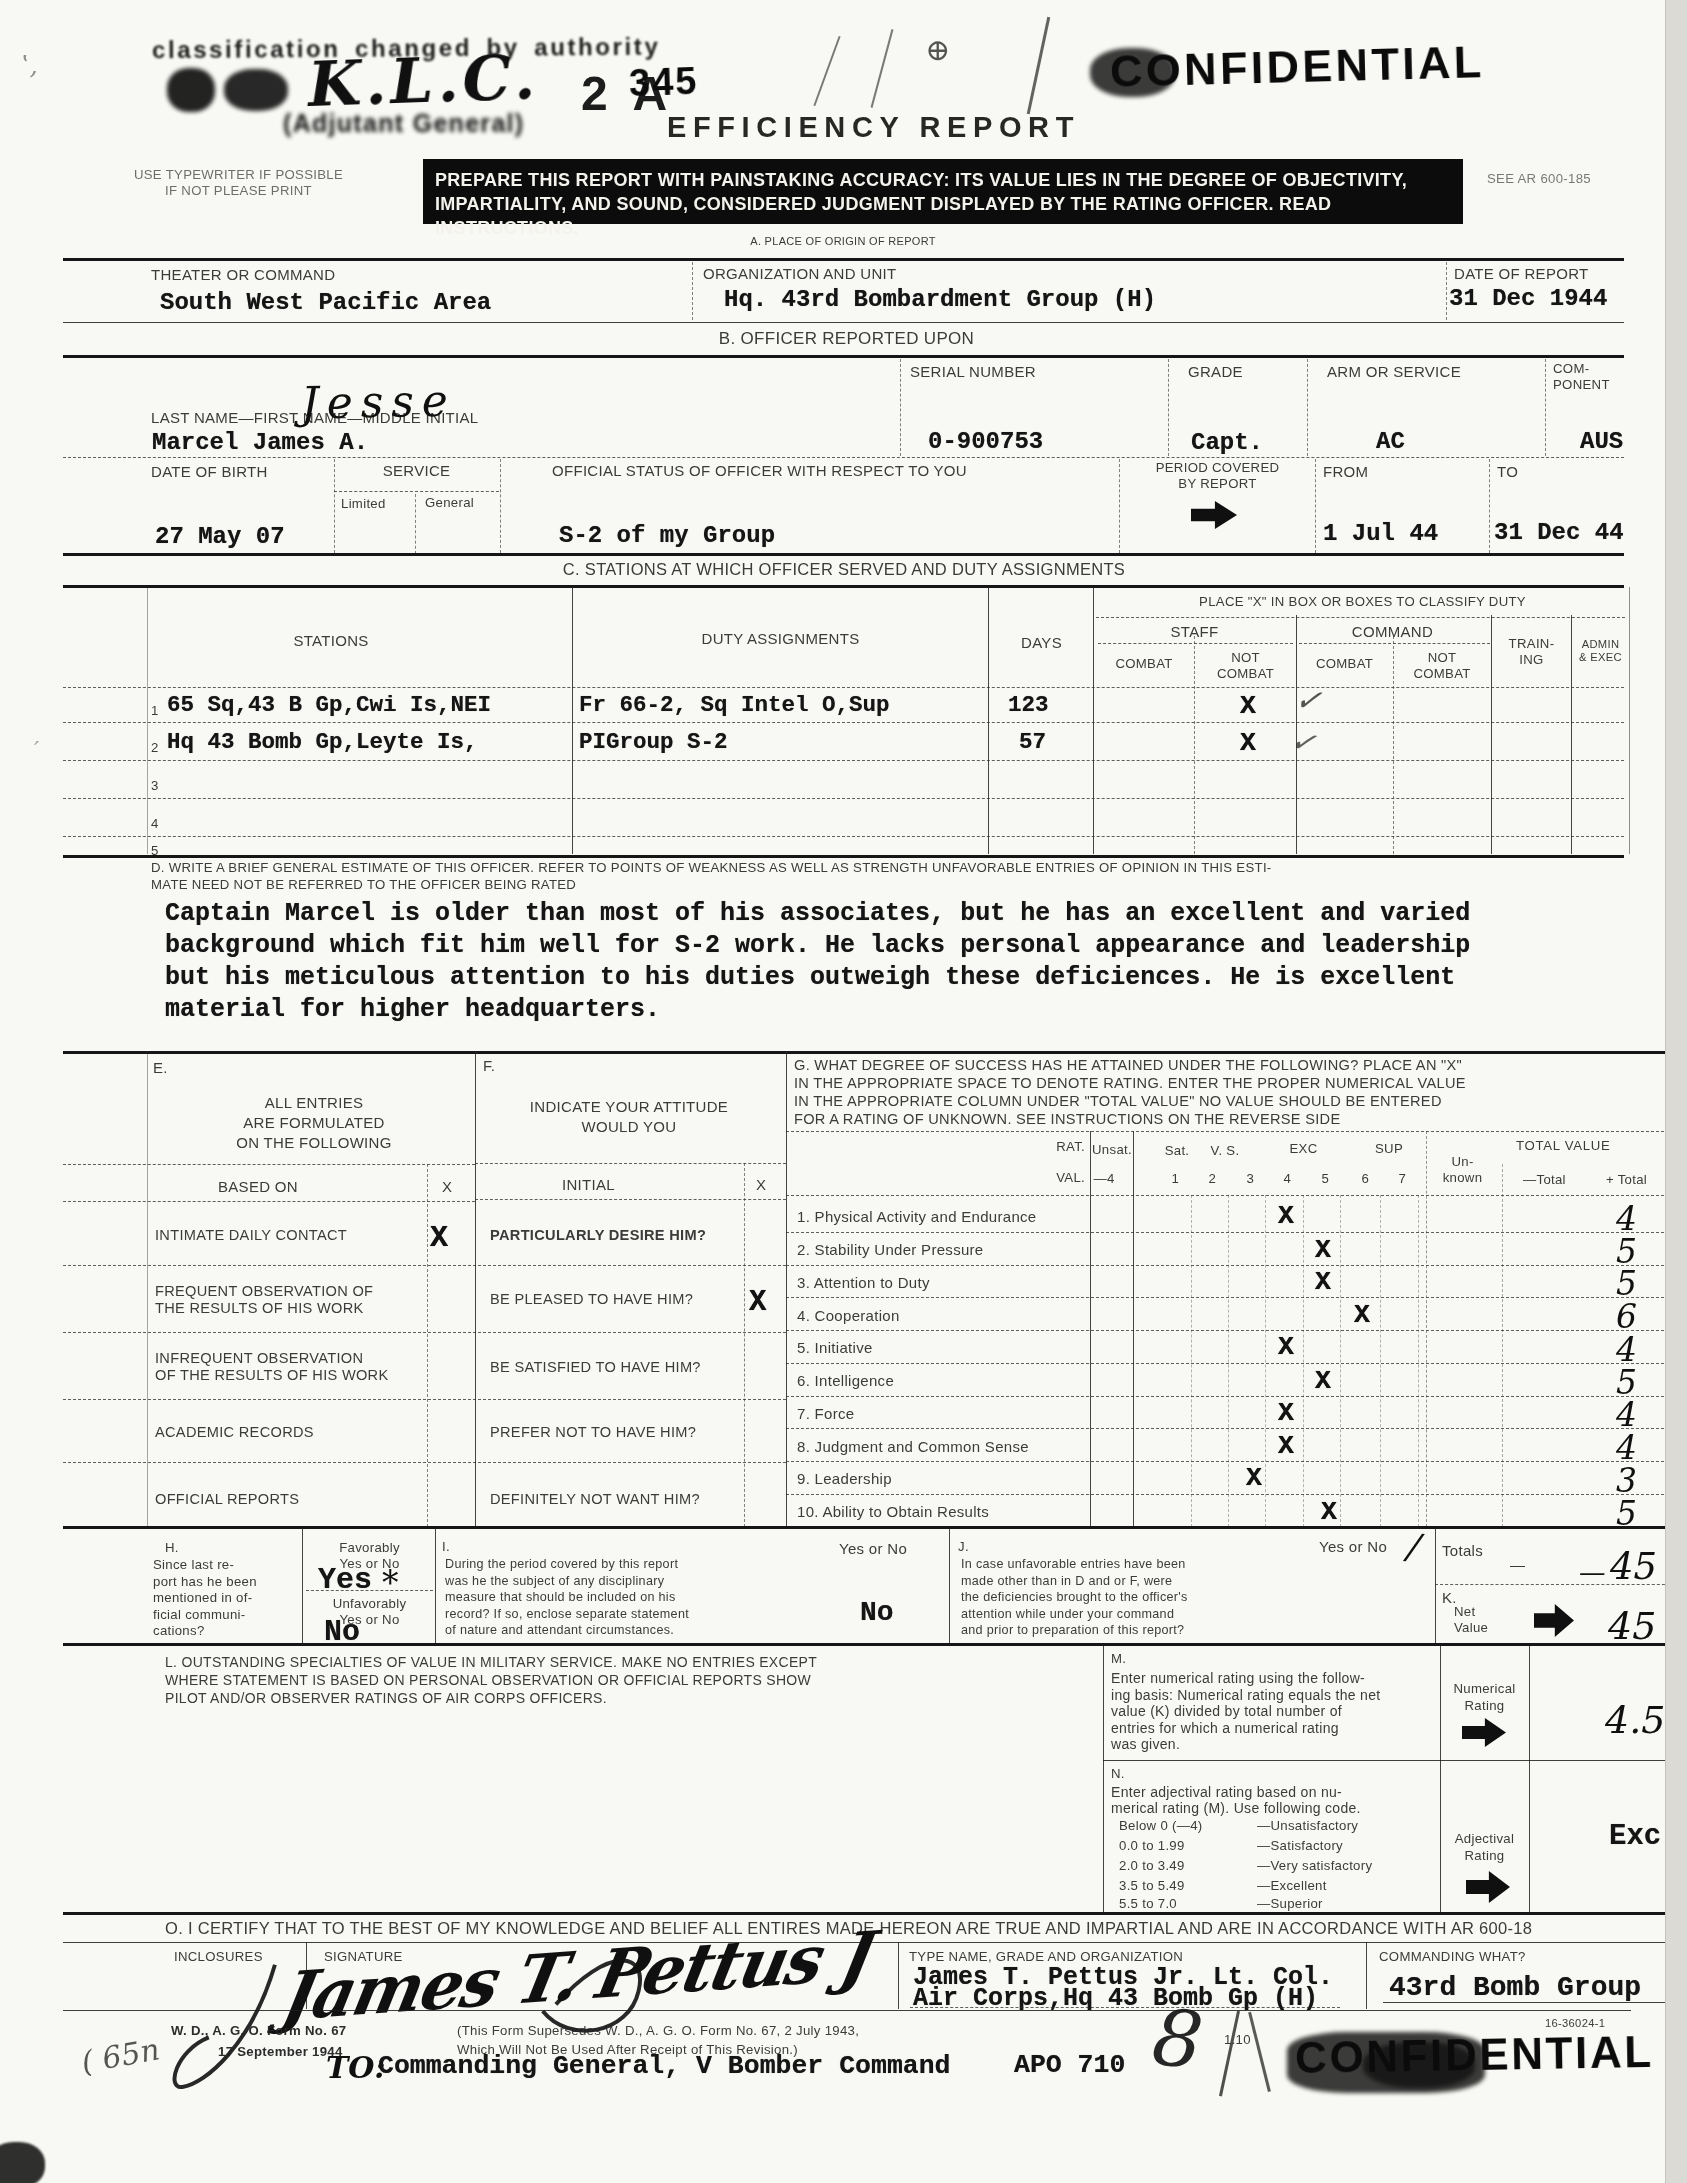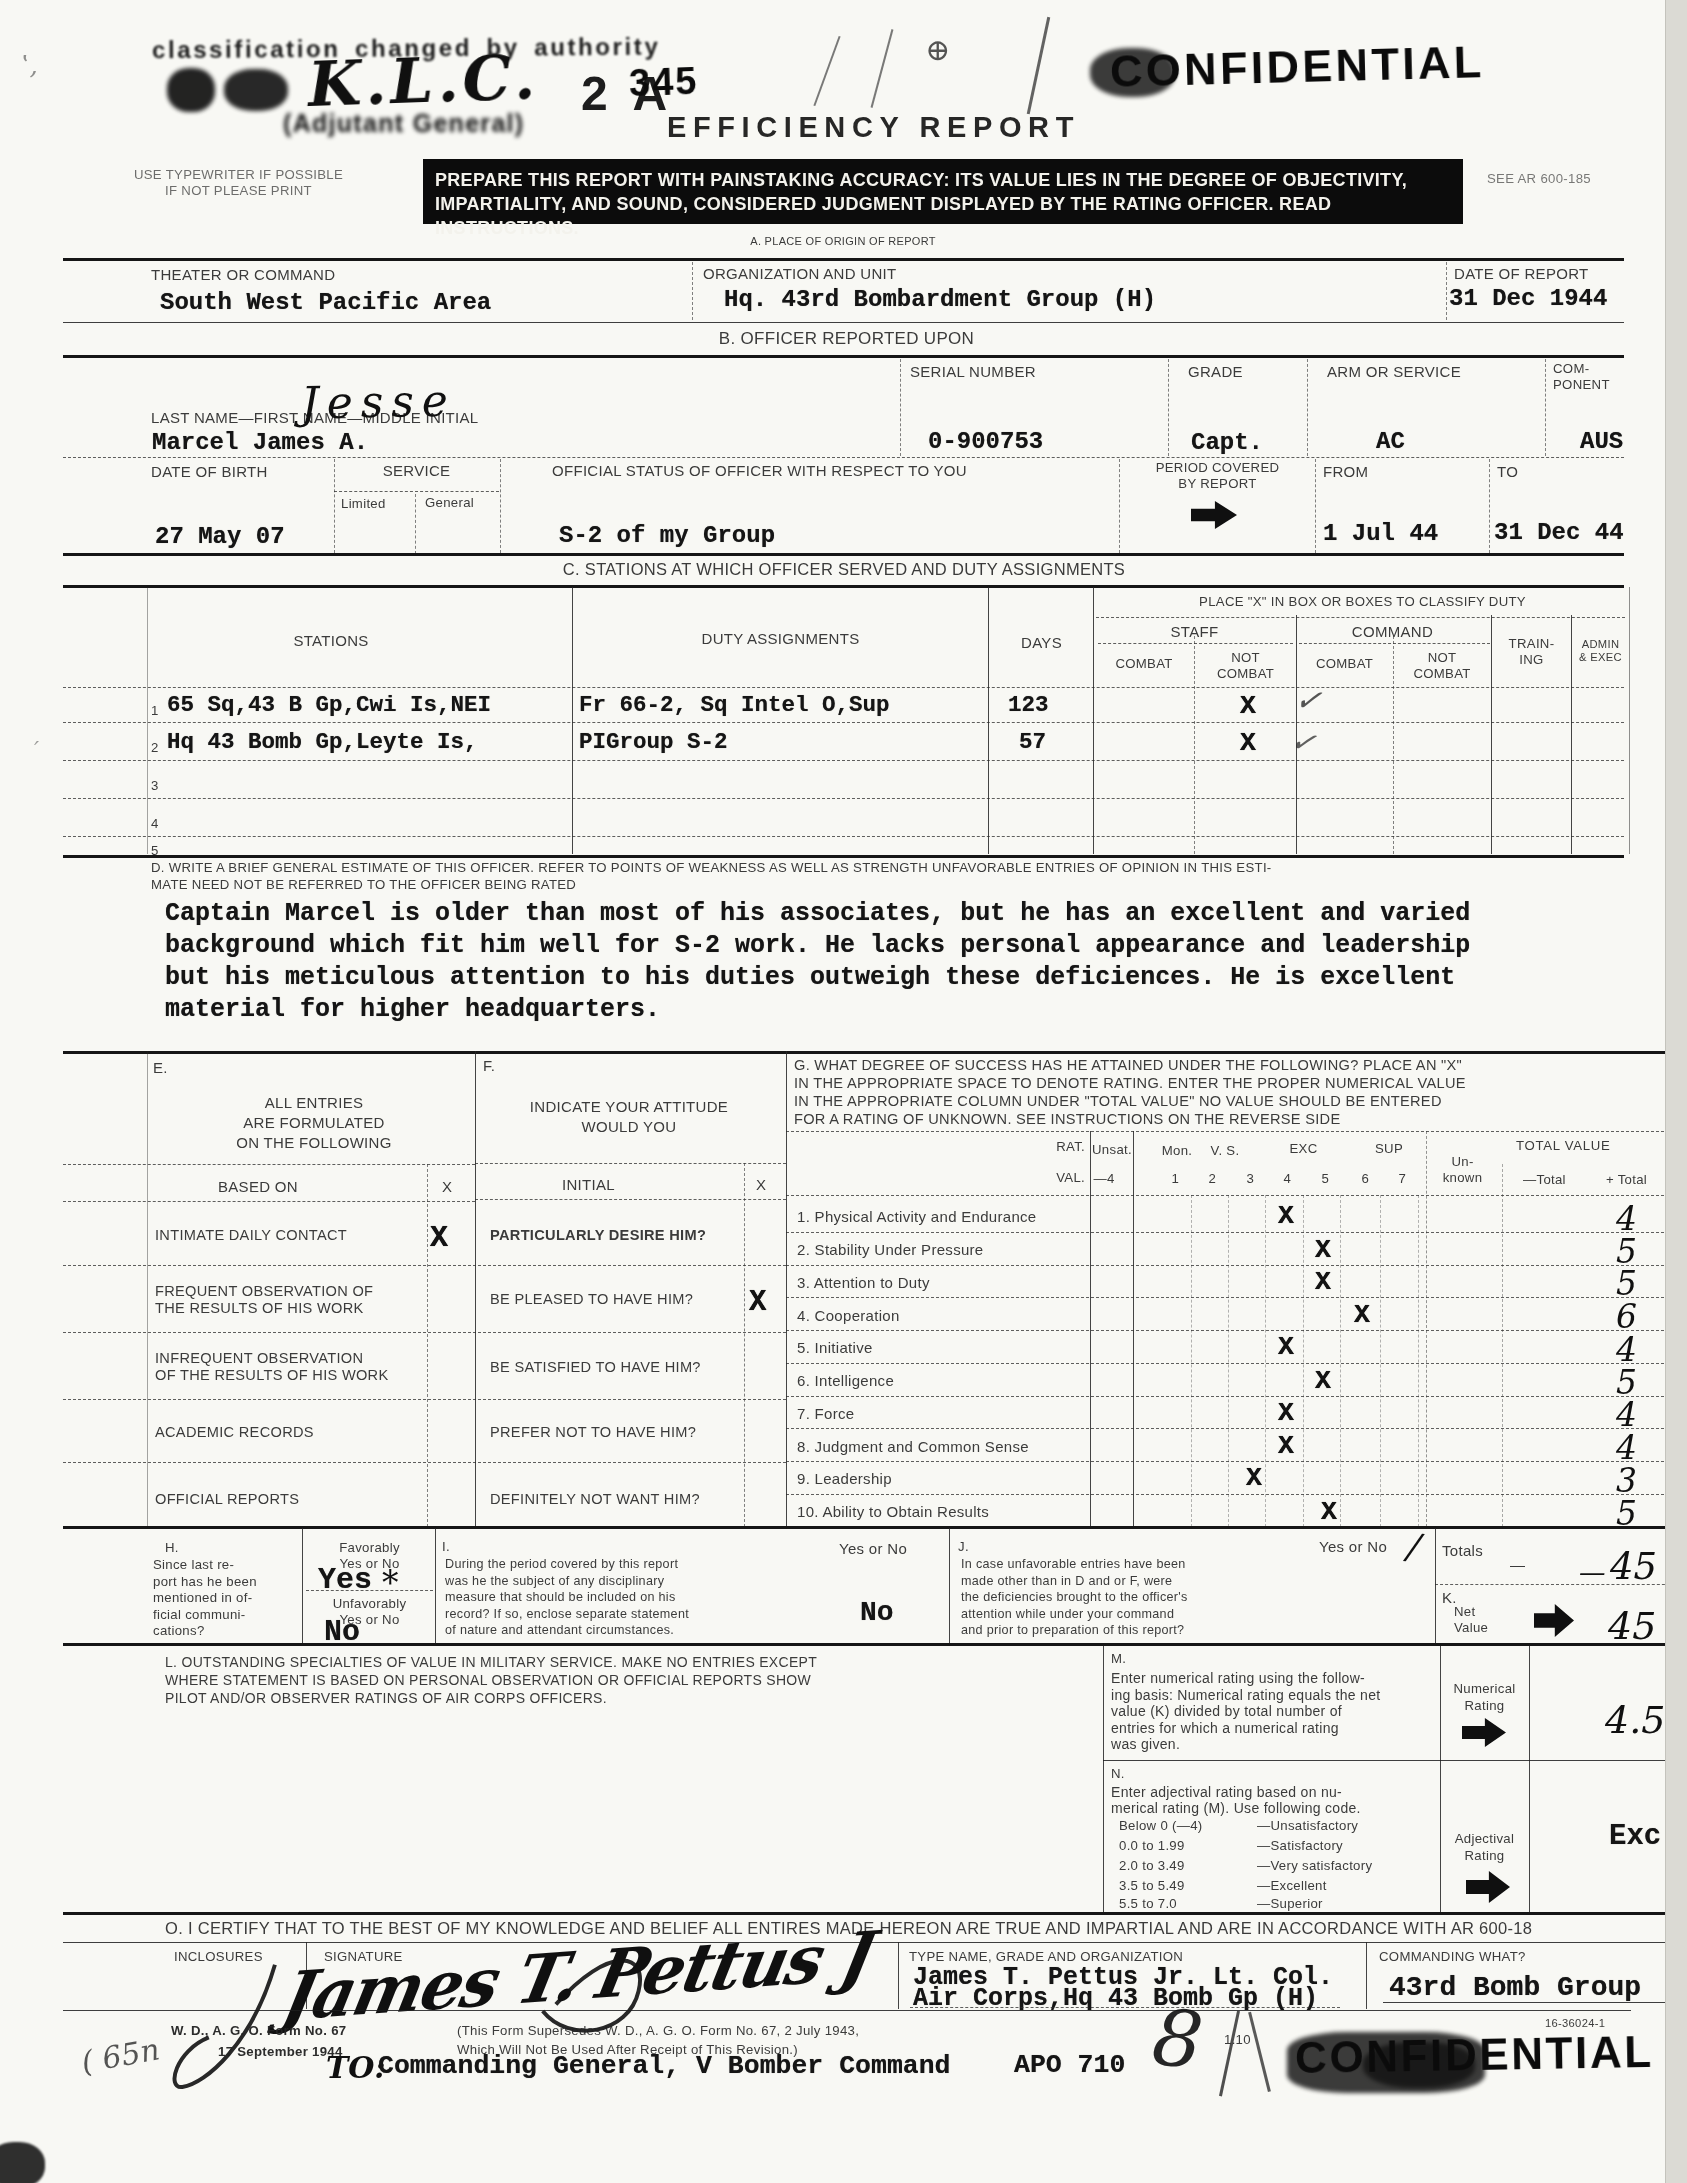--- a/index.html
+++ b/index.html
@@ -219,21 +219,21 @@
   <div class="abs p row-lbl" style="left:490px;top:1491px;">DEFINITELY NOT WANT HIM?</div>
 
   <div class="abs p psm pre" style="left:794px;top:1056px;width:890px;line-height:18px;font-size:14.6px;">G.  WHAT DEGREE OF SUCCESS HAS HE ATTAINED UNDER THE FOLLOWING? PLACE AN "X"
 IN THE APPROPRIATE SPACE TO DENOTE RATING.  ENTER THE PROPER NUMERICAL VALUE
 IN THE APPROPRIATE COLUMN UNDER "TOTAL VALUE"  NO VALUE SHOULD BE ENTERED
 FOR A RATING OF UNKNOWN.  SEE INSTRUCTIONS ON THE REVERSE SIDE</div>
   <div class="hld" style="left:786px;top:1131px;width:893px;"></div>
   <div class="abs p psm rt" style="left:1032px;top:1139px;width:53px;">RAT.</div>
   <div class="abs p psm rt" style="left:1027px;top:1170px;width:58px;">VAL.</div>
   <div class="abs p psm ctr" style="left:1088px;top:1142px;width:48px;">Unsat.</div>
-  <div class="abs p psm ctr" style="left:1154px;top:1143px;width:46px;">Mon.</div>
+  <div class="abs p psm ctr" style="left:1154px;top:1143px;width:46px;">Sat.</div>
   <div class="abs p psm ctr" style="left:1195px;top:1143px;width:60px;">V. S.</div>
   <div class="abs p psm ctr" style="left:1267px;top:1141px;width:73px;">EXC</div>
   <div class="abs p psm ctr" style="left:1356px;top:1141px;width:66px;">SUP</div>
   <div class="abs p psm ctr" style="left:1088px;top:1171px;width:32px;">—4</div>
   <div class="abs p psm ctr" style="left:1162px;top:1171px;width:26.5px;">1</div>
   <div class="abs p psm ctr" style="left:1199px;top:1171px;width:26.5px;">2</div>
   <div class="abs p psm ctr" style="left:1237px;top:1171px;width:26.5px;">3</div>
   <div class="abs p psm ctr" style="left:1274px;top:1171px;width:26.5px;">4</div>
   <div class="abs p psm ctr" style="left:1312px;top:1171px;width:26.5px;">5</div>
   <div class="abs p psm ctr" style="left:1352px;top:1171px;width:26.5px;">6</div>

